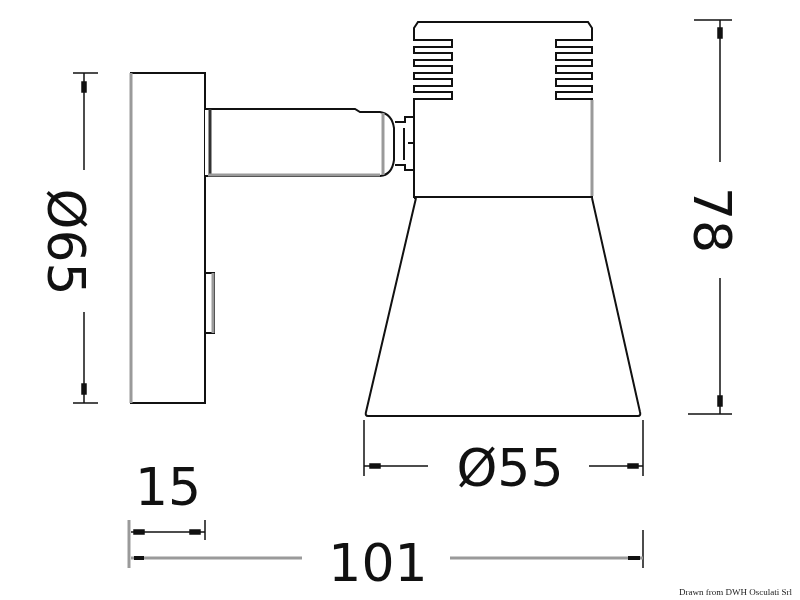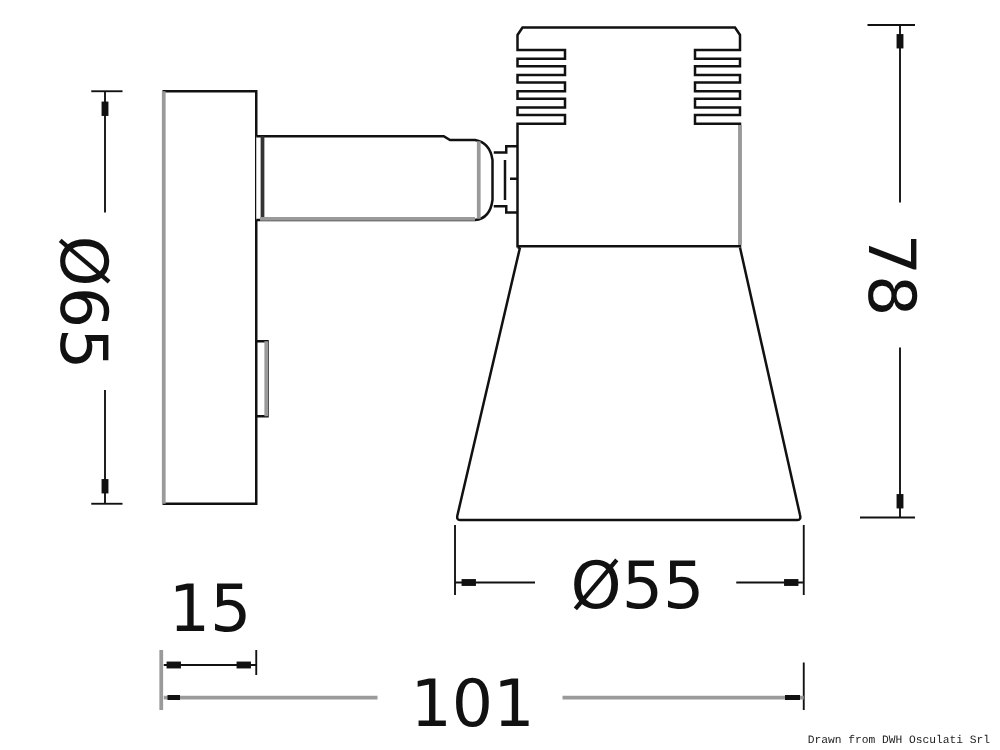--- a/index.html
+++ b/index.html
@@ -1,19 +1,19 @@
 <!DOCTYPE html>
 <html><head>
   <meta charset="utf-8">
   <style>
     html, body { margin: 0; padding: 0; background: #ffffff; }
     body { width: 800px; height: 600px; position: relative; overflow: hidden; font-family: "DejaVu Sans", sans-serif; }
     svg { position: absolute; left: 0; top: 0; }
     .dim-text { font-family: "DejaVu Sans", sans-serif; font-size: 52px; fill: #111; }
-    .credit { position: absolute; right: 8px; bottom: 3px; font-family: Liberation Mono, monospace; font-size: 9px; color: #222; }
+    .credit { position: absolute; right: 8px; bottom: 3px; font-family: Liberation Serif, serif; font-size: 9px; color: #222; }
   </style>
 </head>
 <body>
 
 <svg width="800" height="600" viewBox="0 0 800 600" xmlns="http://www.w3.org/2000/svg">
   <g fill="none" stroke="#111" stroke-width="2">
 
     <g>
       <rect x="131" y="73" width="74" height="330" fill="#fff"></rect>
       <line x1="131" y1="73" x2="131" y2="403" stroke="#9a9a9a" stroke-width="3"></line>

